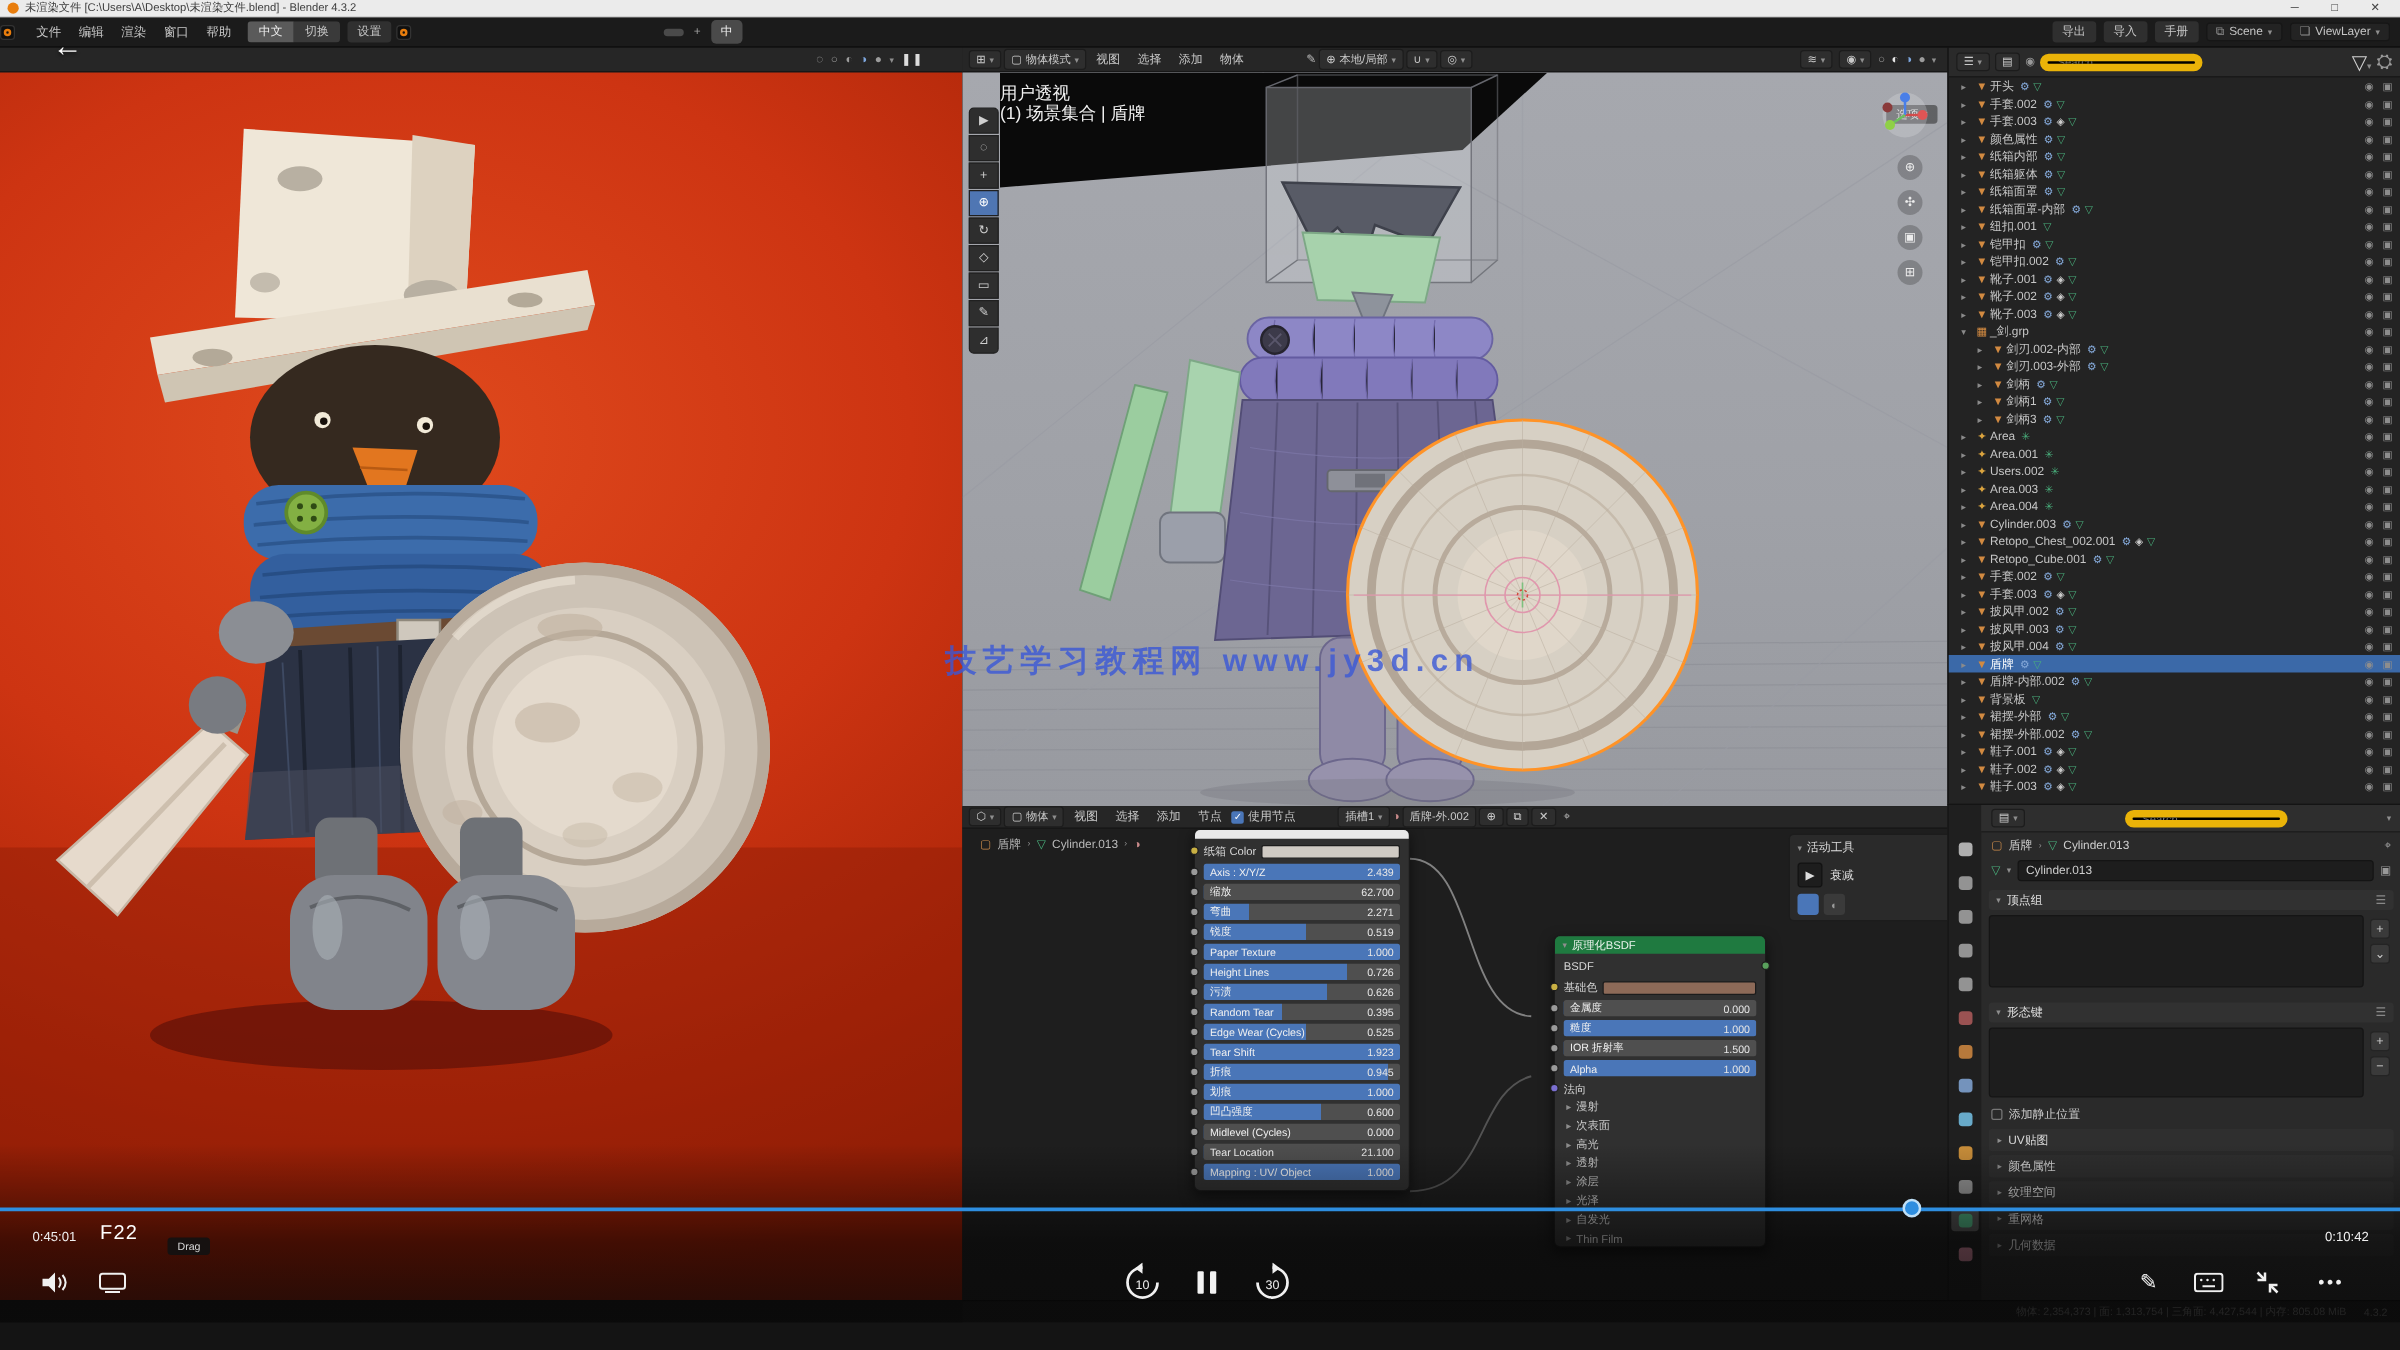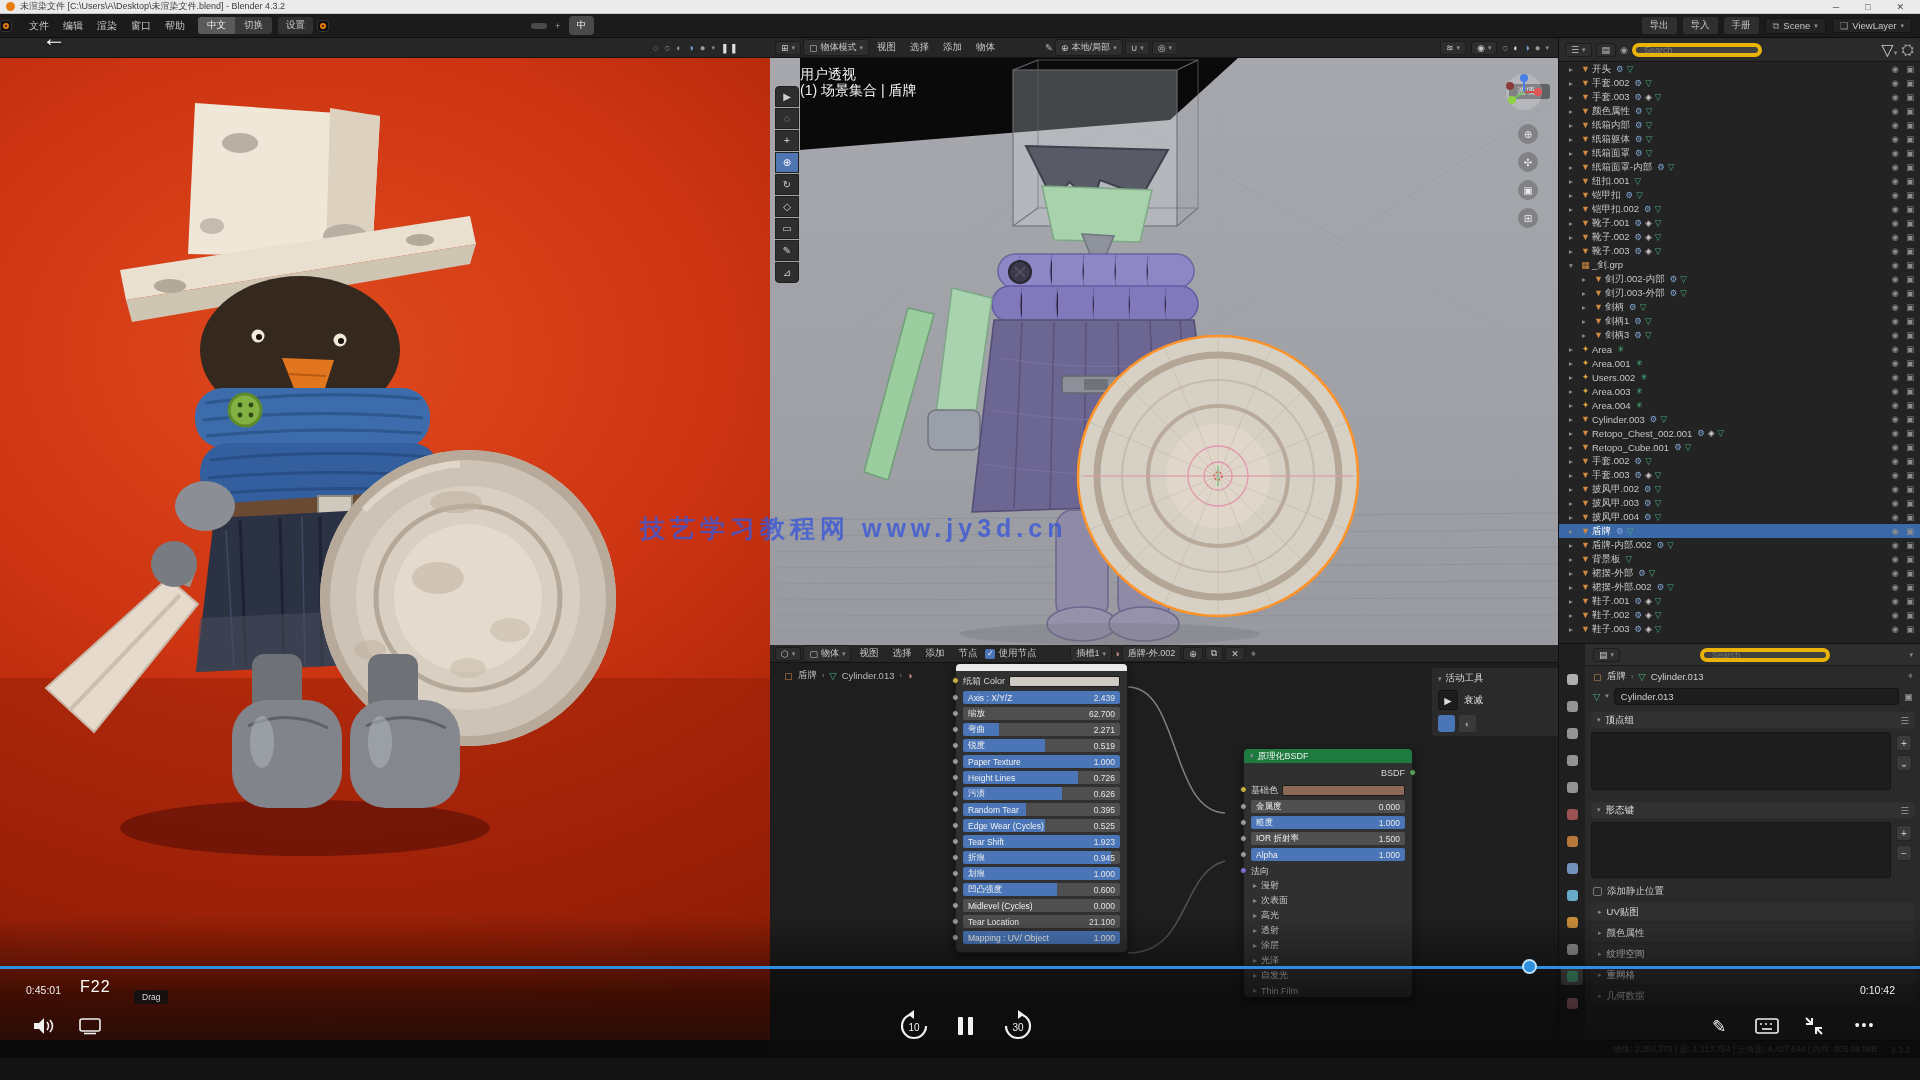--- a/index.html
+++ b/index.html
@@ -53,21 +53,21 @@
 .slider .sv{color:#e6e6e6}
 .nlabel{display:flex;align-items:center;height:14px;font-size:9px;color:#d6d6d6;gap:4px}
 .swatch{flex:1;height:11px;border-radius:2px;border:1px solid #1c1c1c}
 .bhdr{height:14px;background:#1f7a40;border-radius:4px 4px 0 0;display:flex;align-items:center;font-size:9px;color:#eaf3ec;padding:0 6px;gap:4px}
 .bsec{display:flex;align-items:center;height:15px;font-size:9px;color:#c9c9c9;padding-left:9px;gap:4px}
 .bsec b{font-weight:normal;color:#8d8d8d;font-size:8px}
 .toolpanel{position:absolute;background:#2b2b2bee;border:1px solid #1c1c1c;border-radius:4px;font-size:9.5px;color:#dcdcdc;padding:4px 6px}
 
 #outliner{position:absolute;left:1558px;top:38px;width:362px;height:605px;background:#232323;border-left:1px solid #101010}
 .ohdr{height:24px;display:flex;align-items:center;gap:4px;padding:0 6px;background:#2a2a2a;border-bottom:1px solid #141414}
-.search{flex:1;max-width:130px;background:#404040;border:4px solid #eab308;border-radius:8px;height:14px;font-size:9px;color:#bbb;padding:0 8px}
+.search{flex:1;max-width:130px;background:#000000;border:6px solid #eab308;border-radius:8px;height:14px;font-size:9px;color:#bbb;padding:0 8px}
 .orow{display:flex;align-items:center;height:14px;padding:0 6px 0 10px;font-size:9.5px;color:#c6c6c6;white-space:nowrap}
 .orow.selected{background:#3b69a8;color:#fff}
 .tw{width:10px;color:#8b8b8b;font-size:7.5px}
 .tw::before{content:"▸"}
 .t-coll .tw::before{content:"▾"}
 .oi{width:13px;text-align:center;font-size:9px}
 .oi::before{content:"▼";color:#d28a41}
 .t-light .oi::before{content:"✦";color:#dba43f}
 .t-coll .oi::before{content:"▦";color:#d28a41}
 .oname{margin-right:5px}
@@ -94,21 +94,21 @@
 .shade{position:absolute;left:0;top:915px;width:1920px;height:143px;background:linear-gradient(180deg,rgba(0,0,0,0) 0%,rgba(0,0,0,.55) 55%,rgba(8,8,8,.8) 100%);z-index:5;pointer-events:none}
 .timeline{position:absolute;left:0;top:966px;width:1920px;height:3px;background:#2e8ee0;z-index:7}
 .scrubber{position:absolute;left:1522px;top:959px;width:15px;height:15px;border-radius:50%;background:#2e8ee0;border:2px solid #bfe0f8;z-index:8}
 .ptime{position:absolute;font-size:10.5px;color:#efefef;z-index:8}
 .f22{position:absolute;left:80px;top:978px;font-size:16px;color:#fff;letter-spacing:1px;z-index:8}
 .dragbox{position:absolute;left:134px;top:990px;background:rgba(18,18,18,.9);border-radius:3px;padding:2px 8px;font-size:8.5px;color:#d8d8d8;z-index:8}
 .pc{position:absolute;z-index:8;display:flex;align-items:center;justify-content:center;color:#f0f0f0}
 .pausebtn{gap:5px}
 .pausebtn i{display:block;width:5px;height:18px;background:#f2f2f2;border-radius:1px}
 .backbtn{position:absolute;left:42px;top:24px;font-size:24px;color:#fff;z-index:9;text-shadow:0 1px 3px rgba(0,0,0,.6)}
-.watermark{position:absolute;left:640px;top:512px;width:660px;text-align:left;font-size:25px;font-weight:bold;color:rgba(58,88,215,.8);letter-spacing:5px;z-index:6;white-space:nowrap}
+.watermark{position:absolute;left:640px;top:512px;width:660px;text-align:center;font-size:25px;font-weight:bold;color:rgba(58,88,215,.8);letter-spacing:5px;z-index:6;white-space:nowrap}
 .taskbar{position:absolute;left:0;top:1058px;width:1920px;height:22px;background:linear-gradient(90deg,#3a0e07 0%,#2a0c07 25%,#181010 60%,#101010 100%);z-index:9;display:flex;align-items:center;padding:0 8px;gap:10px}
 .brand{display:flex;align-items:center;gap:5px;font-size:11px;color:#fff;font-weight:bold}
 .brand i{width:13px;height:13px;background:#f2f2f2;border-radius:2px;display:block}
 .taskwin{background:rgba(255,255,255,.10);border-radius:2px;height:17px;display:flex;align-items:center;padding:0 12px;font-size:9.5px;color:#f3d9d2}
 svg text{font-family:"Liberation Sans","DejaVu Sans",sans-serif}
 </style>
 </head>
 <body>
 
 <div id="stage">
@@ -587,21 +587,21 @@
               </div>
           </div>
           </div>
       </div>
 
       <div class="node" style="left:473px;top:85px;width:170px;height:250px">
         <div class="bhdr">
             <span class="chev" style="color:#d8ead d">▾</span>
             <span>原理化BSDF</span>
           </div>
-        <div class="nrow nlabel" style="justify-content:flex-end">
+        <div class="nrow nlabel" style="justify-content:flex-start">
           <span>BSDF</span>
           <span class="sock green" style="left:auto;right:-11px"></span>
         </div>
         <div class="nrow nlabel">
           <span class="sock yellow"></span>
           <span>基础色</span>
           <span class="swatch" style="background:#8d6a58"></span>
         </div>
         <div>
 

